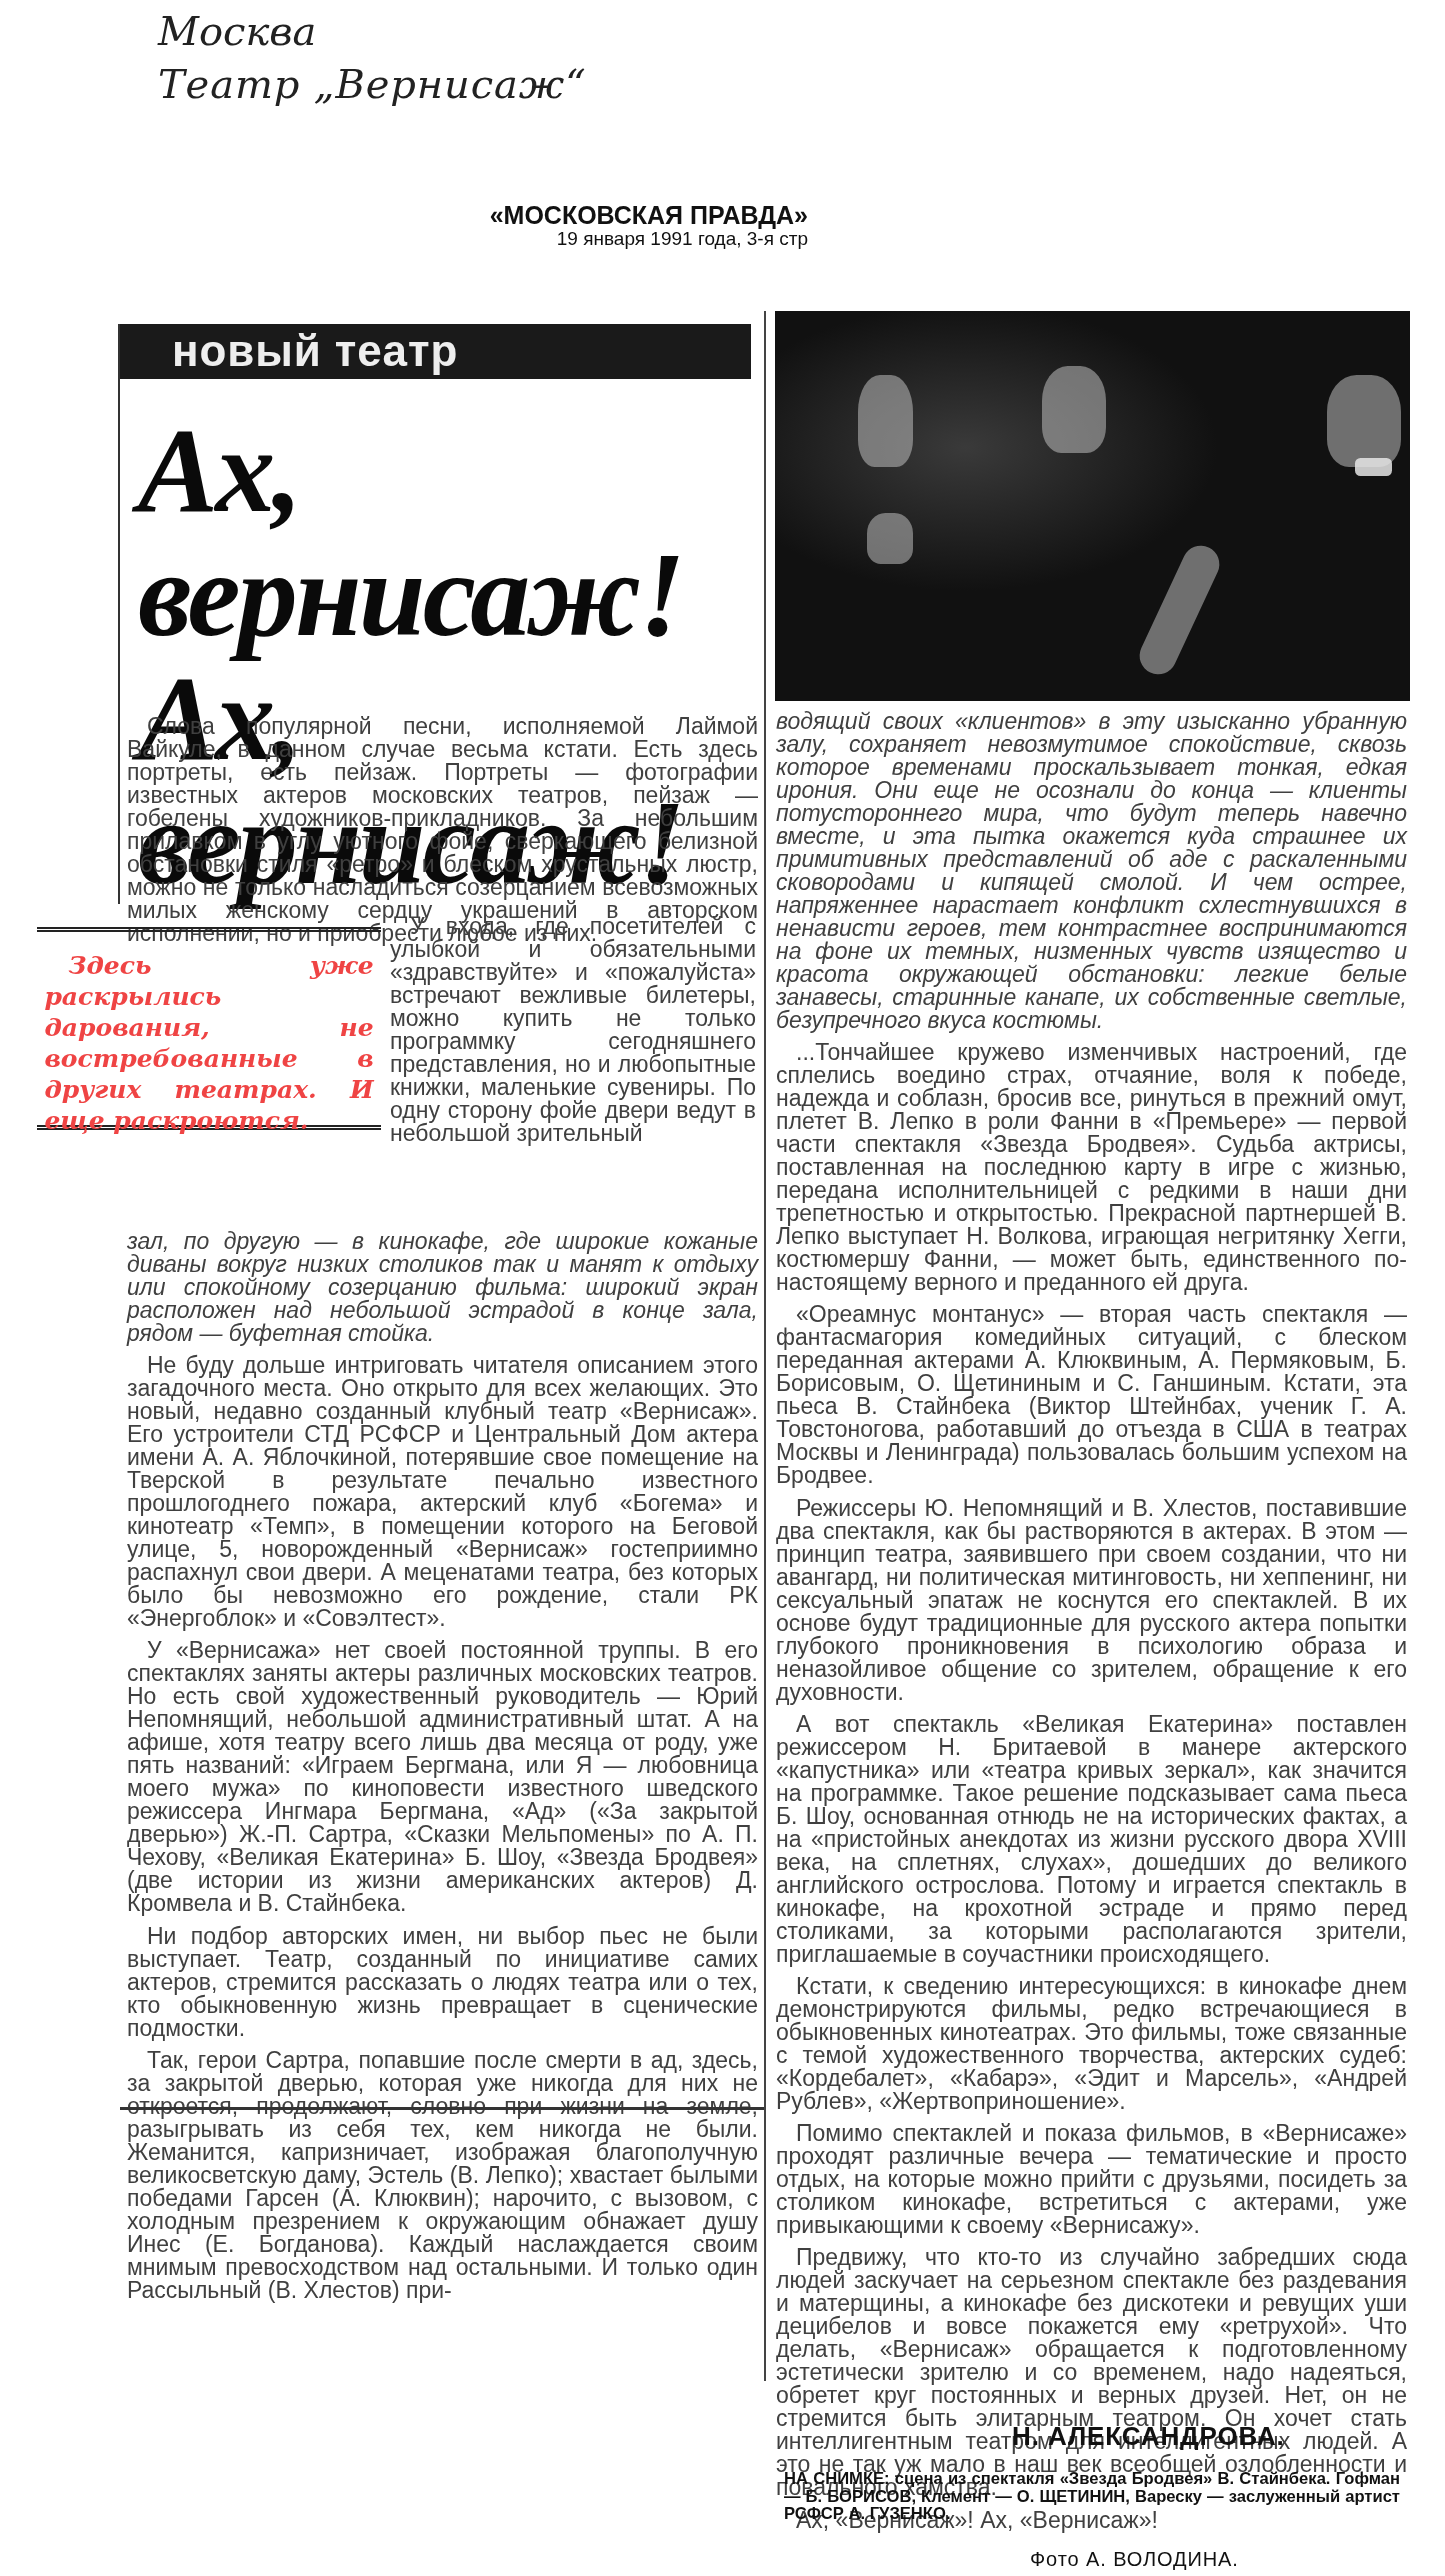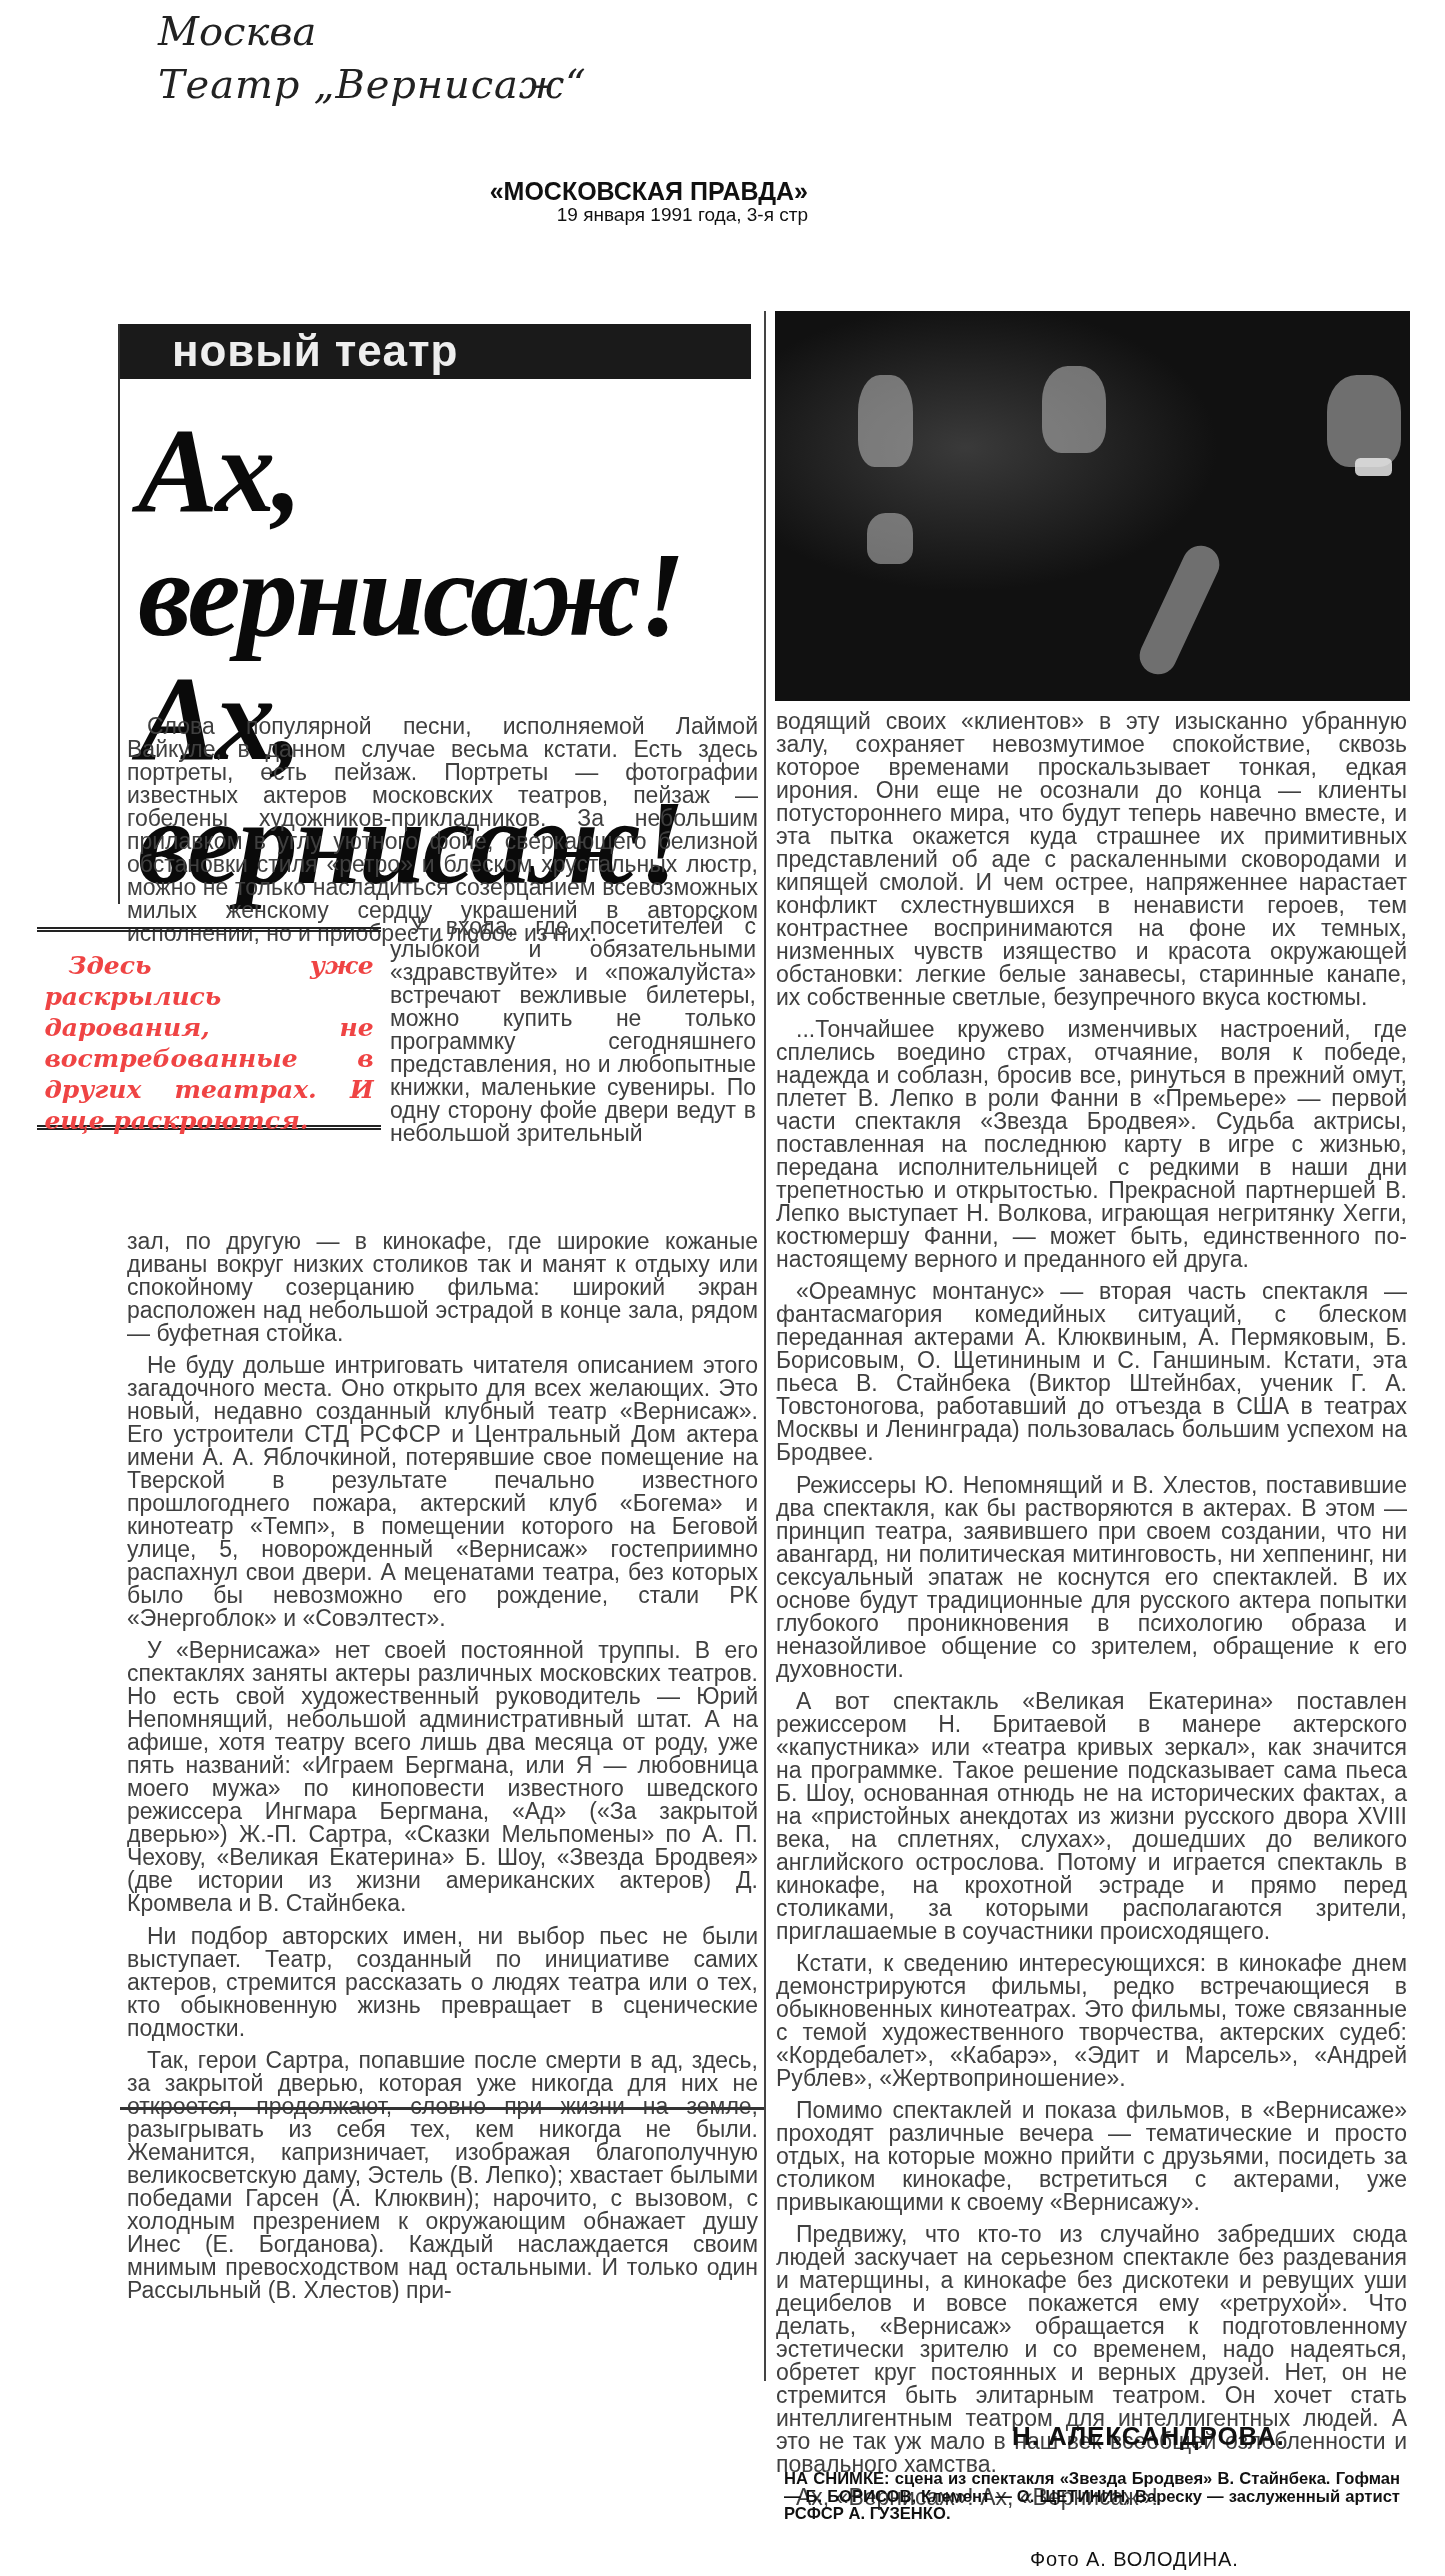--- a/index.html
+++ b/index.html
@@ -1,29 +1,29 @@
 <!DOCTYPE html>
 <html style="font-size:14.7px"><head>
 <meta charset="utf-8">
 <style>
   html, body { margin: 0; padding: 0; background: #ffffff; }
   body { width: 1445px; height: 2576px; position: relative; overflow: hidden; color: #111; }
   .hand { position: absolute; font-family: "DejaVu Serif", serif; font-style: italic; font-size: 40px; color: #222; line-height: 1; }
   .hand1 { left: 158px; top: 11px; }
   .hand2 { left: 158px; top: 64px; letter-spacing: 0.9px; }
   .masthead { position: absolute; right: 637px; top: 177px; text-align: right; font-family: "Liberation Sans", sans-serif; font-weight: bold; color: #111; }
-  .masthead .paper { font-size: 25px; }
+  .masthead .paper { font-size: 25px; margin-top: 24px; }
   .masthead .date { font-size: 19px; font-weight: normal; margin-top: -1.8px; }
   .rubric { position: absolute; left: 119px; top: 324px; width: 632px; height: 55px; background: #1a1a1a; }
   .rubric span { position: absolute; left: 53px; top: 1.8px; font-family: "Liberation Sans", sans-serif; font-weight: bold; font-size: 44px; color: #eee; letter-spacing: 0.9px; }
   .lborder { position: absolute; left: 118px; top: 324px; width: 1.8px; height: 580px; background: #333; }
   .headline { position: absolute; left: 138px; top: 409px; width: 626px; font-family: "Liberation Serif", serif; font-style: italic; font-weight: bold; font-size: 120px; line-height: 124px; letter-spacing: -2.8px; color: #0a0a0a; }
   .col { position: absolute; font-family: "Liberation Sans", sans-serif; font-size: 23px; line-height: 23px; text-align: justify; color: #404040; }
   .col p { margin: 0 0 9.2px 0; text-indent: 20px; }
-  .col p.noind { text-indent: 0; }
+  .col p.noind { text-indent: 0; font-style: italic; }
   .lead { left: 127px; top: 715px; width: 631px; }
   .sidebar-text { left: 390px; top: 915px; width: 366px; }
   .lower-left { left: 127px; top: 1230px; width: 631px; }
   .quote-box { position: absolute; left: 37px; top: 927px; width: 344px; height: 193px; border-top: 5.5px double #222; border-bottom: 5.5px double #222; }
   .quote-box p { margin: 18.4px 7.4px 0 7.4px; font-family: "DejaVu Serif", serif; font-style: italic; font-weight: bold; font-size: 25px; line-height: 31px; text-align: justify; text-indent: 24px; color: #ef4444; }
   .photo { position: absolute; left: 775px; top: 311px; width: 635px; height: 390px; background: radial-gradient(ellipse at 30% 35%, #3a3a3a 0%, #111 40%), #0d0d0d; overflow: hidden; }
   .photo .fig { position: absolute; background: #bdbdbd; opacity: .55; border-radius: 40% 40% 30% 30%; }
   .photo .f1 { left: 83px; top: 64px; width: 55px; height: 92px; }
   .photo .f2 { left: 267px; top: 55px; width: 64px; height: 87px; }
   .photo .f3 { left: 552px; top: 64px; width: 74px; height: 92px; }

